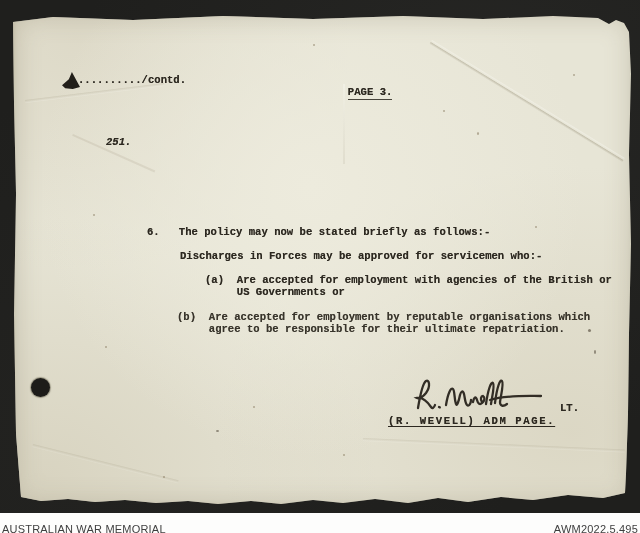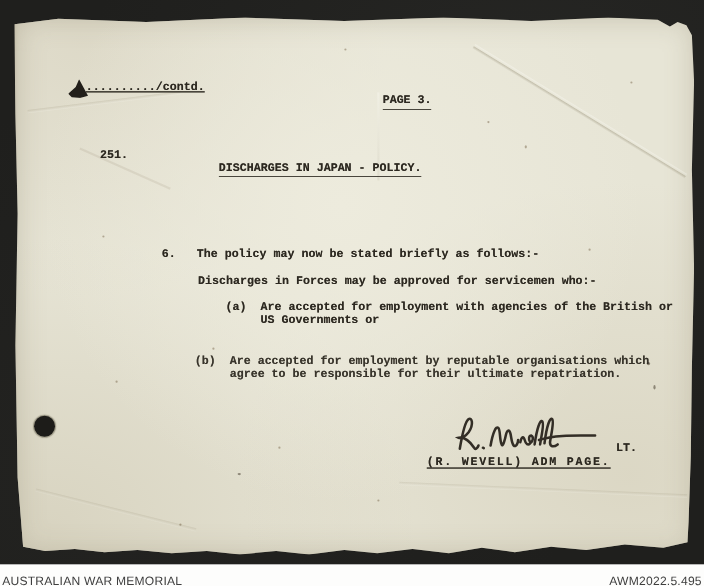--- a/index.html
+++ b/index.html
@@ -23,21 +23,21 @@
          clip-path: polygon(0px 8px,40px 3px,120px 6px,210px 2px,300px 5px,390px 2px,470px 5px,
            540px 2px,585px 4px,596px 10px,603px 6px,611px 9px,616px 18px,618px 60px,616px 140px,
            618px 230px,616px 320px,615px 400px,613px 460px,612px 479px,590px 484px,555px 481px,
            520px 486px,488px 483px,455px 488px,425px 484px,395px 489px,362px 485px,330px 489px,
            300px 486px,268px 490px,238px 487px,205px 490px,175px 487px,143px 489px,112px 486px,
            82px 488px,55px 485px,28px 487px,8px 483px,3px 420px,1px 300px,3px 180px,1px 90px);}
   .type{position:absolute;font-family:"Liberation Mono","DejaVu Sans Mono",monospace;
         font-weight:700;font-size:10.6px;line-height:12px;color:#2c2820;
         text-shadow:0 0 .6px rgba(44,40,32,.65);white-space:pre;}
   .undl{border-bottom:1.4px solid rgba(44,40,32,.85);padding-bottom:1px;}
-  .faded{color:rgba(44,40,32,.82);margin-top:12px;}
+  .faded{color:rgba(44,40,32,.82);}
   
   .crease{position:absolute;transform-origin:left top;pointer-events:none;}
   .fold-tr{left:419px;top:26px;width:226px;height:5px;transform:rotate(31.5deg);
            background:linear-gradient(to bottom, rgba(255,255,252,.35), rgba(255,255,252,0) 40%,
                       rgba(110,100,72,.28) 55%, rgba(110,100,72,0));}
   .cr1{left:12px;top:86px;width:140px;height:3px;transform:rotate(-7deg);
        background:linear-gradient(to bottom, rgba(120,110,80,.16), rgba(255,255,250,.2));}
   .cr2{left:330px;top:70px;width:2px;height:80px;
        background:linear-gradient(to bottom, rgba(255,255,250,.3), rgba(120,110,80,.1));}
   .cr3{left:350px;top:424px;width:262px;height:3px;transform:rotate(2.5deg);
@@ -86,31 +86,28 @@
       <div class="speck" style="left:575px;top:315px;width:3px;height:3px;background:rgba(60,50,35,.55)"></div>
       <div class="speck" style="left:581px;top:336px;width:2px;height:4px;background:rgba(60,50,35,.5)"></div>
       <div class="speck" style="left:240px;top:392px;width:2px;height:2px"></div>
       <div class="speck" style="left:330px;top:440px;width:2px;height:2px"></div>
       <div class="speck" style="left:150px;top:462px;width:2px;height:2px"></div>
       <div class="speck" style="left:203px;top:416px;width:3px;height:2px;background:rgba(60,50,35,.5)"></div>
 
       <div class="hole"></div>
       <div class="blot"></div>
 
-      <div class="type" style="left:65px;top:60px;text-decoration:underline;">........../contd.</div>
+      <div class="type" style="left:65px;top:60px;">........../contd.</div>
 
       <div class="type" style="left:284px;top:60px;">
         <span class="undl">PAGE 3.</span>
       </div>
 
-      <div class="type" style="left:78px;top:122px;">251.</div>
+      <div class="type" style="left:93px;top:122px;font-style:italic;">251.</div>
 
-      <div class="type" style="left:135px;top:121px;">
-        <span class="undl">DISCHARGES IN JAPAN - POLICY.</span>
-      </div>
 
 
       <div class="type" style="left:134px;top:212px;">6.   The policy may now be stated briefly as follows:-</div>
 
       <div class="type" style="left:167px;top:236px;">Discharges in Forces may be approved for servicemen who:-</div>
 
       <div class="type" style="left:164px;top:260px;margin-left:28px;">(a)  Are accepted for employment with agencies of the British or
      US Governments or</div>
 
       <div class="type faded" style="left:164px;top:297px;">(b)  Are accepted for employment by reputable organisations which

